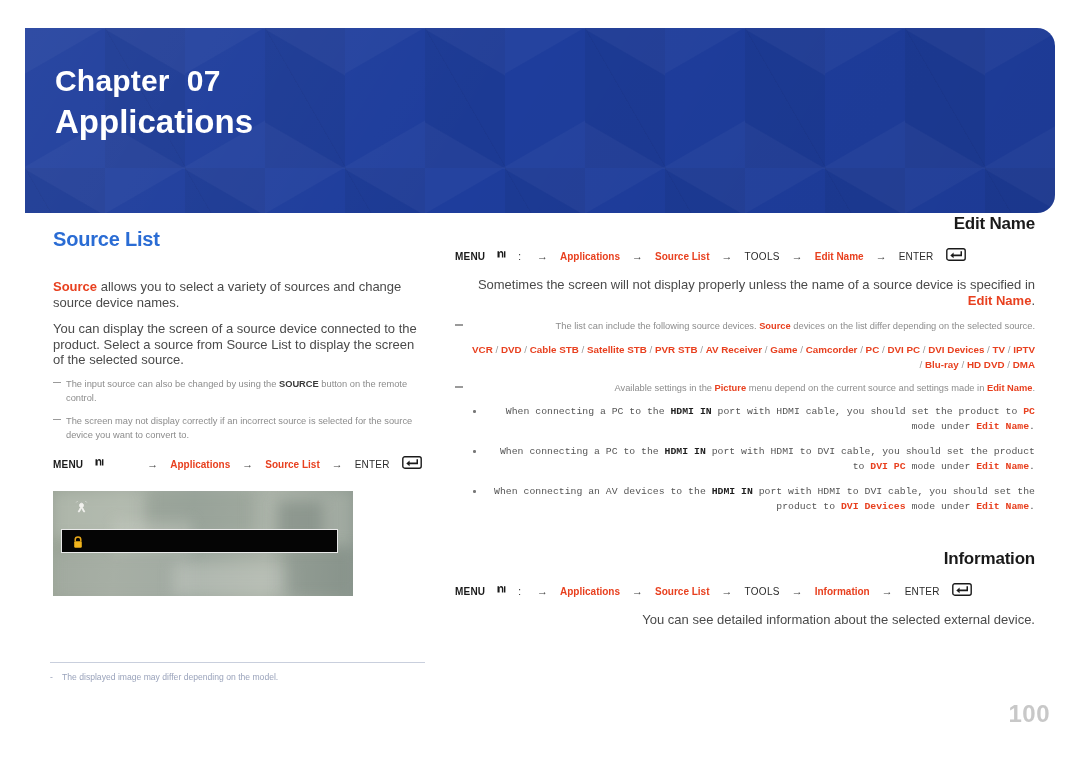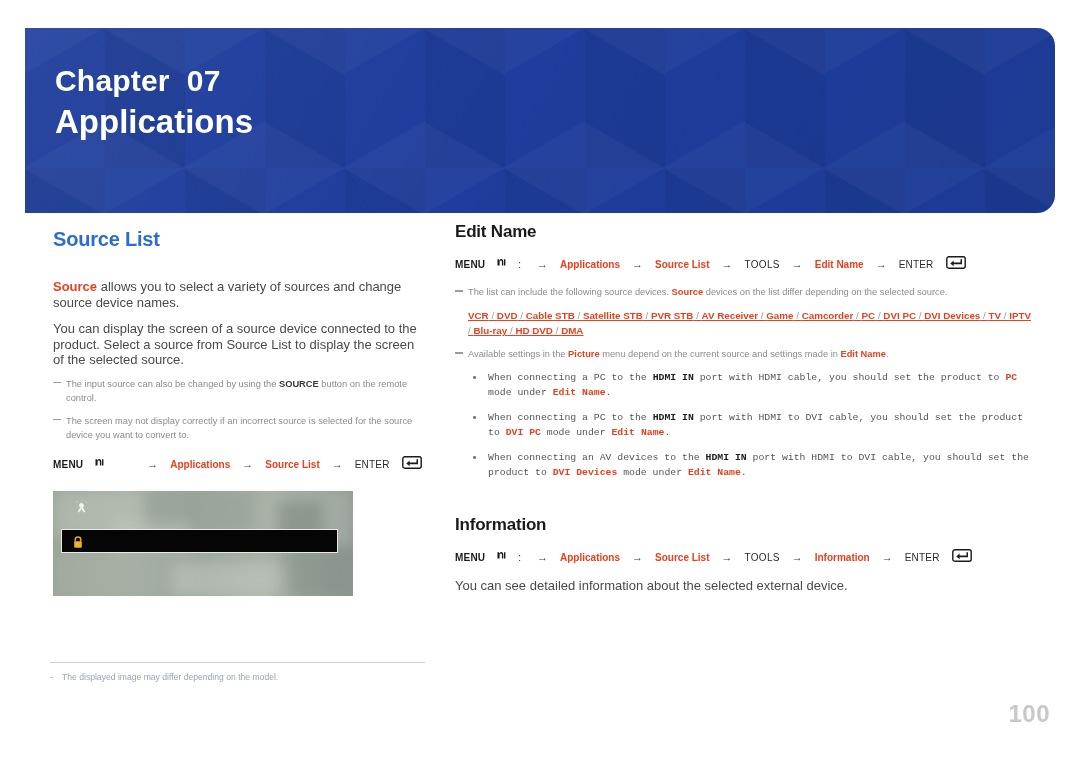--- a/index.html
+++ b/index.html
@@ -39,21 +39,21 @@
   .chapter-line{
     font-size:30px;font-weight:bold;letter-spacing:.2px;line-height:1.05;
     white-space:pre;
   }
   .chapter-title{
     font-size:33px;font-weight:bold;line-height:1.25;margin-top:4px;
   }
 
   
   .col-left{position:absolute;left:53px;top:228px;width:375px;}
-  .col-right{position:absolute;left:455px;top:222px;width:580px;}
+  .col-right{position:absolute;left:455px;top:214px;width:580px;text-align:right;}
 
   h2.blue-head{
     font-size:20px;font-weight:bold;color:#2a6cd4;margin:0 0 28px 0;
     letter-spacing:-.2px;
   }
   h2.dark-head{
     font-size:17px;font-weight:bold;color:#1a1a1a;margin:0 0 14px 0;
     letter-spacing:-.2px;
   }
   h2.dark-head.second{margin-top:35px;}
@@ -82,21 +82,21 @@
     content:"";position:absolute;left:18px;top:6px;width:2.5px;height:2.5px;
     background:#777;border-radius:50%;
   }
 
   .red{color:#e8401f;font-weight:bold;}
   .blk{color:#1f1f1f;font-weight:bold;}
 
   
   .devlist{
     font-size:9.8px;line-height:15px;padding-left:13px;margin:0 0 9px 0;
-    color:#e8401f;font-weight:bold;text-decoration:underline;
+    color:#e8401f;font-weight:bold;
   }
   .devlist .sep{color:#9a9a9a;font-weight:normal;}
 
   
   .menupath{
     font-size:10px;line-height:15px;color:#2b2b2b;margin:14px 0 0 0;
     white-space:nowrap;display:flex;align-items:center;flex-wrap:nowrap;gap:8px;
   }
   .menupath.rt{margin:0 0 12px 0;}
   .menupath .mword{font-weight:bold;color:#1a1a1a;letter-spacing:.2px;}
@@ -251,20 +251,21 @@
       <span class="arrow">→</span>
       <span class="enterword">ENTER</span>
       <span class="enter-icon">
         <svg width="20" height="13" viewBox="0 0 20 13">
             <rect x="0.8" y="0.8" width="18.4" height="11.4" rx="2" ry="2" fill="#ffffff" stroke="#1a1a1a" stroke-width="1.4"></rect>
             <path d="M14.5 3.2 L14.5 6.6 L7.6 6.6 L7.6 4.6 L4.3 7.4 L7.6 10.2 L7.6 8.2 L16 8.2 L16 3.2 Z" fill="#1a1a1a"></path>
           </svg>
       </span>
     </div>
 
+    <p class="body"><span>Sometimes the screen will not display properly unless the name of a source device is specified in </span><span class="red">Edit Name</span><span>.</span></p>
 
 
     <div class="note"><span>The list can include the following source devices. </span><span class="red">Source</span><span> devices on the list differ depending on the selected source.</span></div>
 
     <div class="devlist"><span>VCR</span><span class="sep"> / </span><span>DVD</span><span class="sep"> / </span><span>Cable STB</span><span class="sep"> / </span><span>Satellite STB</span><span class="sep"> / </span><span>PVR STB</span><span class="sep"> / </span><span>AV Receiver</span><span class="sep"> / </span><span>Game</span><span class="sep"> / </span><span>Camcorder</span><span class="sep"> / </span><span>PC</span><span class="sep"> / </span><span>DVI PC</span><span class="sep"> / </span><span>DVI Devices</span><span class="sep"> / </span><span>TV</span><span class="sep"> / </span><span>IPTV</span><span class="sep"> / </span><span>Blu-ray</span><span class="sep"> / </span><span>HD DVD</span><span class="sep"> / </span><span>DMA</span></div>
 
     <div class="note"><span>Available settings in the </span><span class="red">Picture</span><span> menu depend on the current source and settings made in </span><span class="red">Edit Name</span><span>.</span></div>
 
     <div class="bullet"><span>When connecting a PC to the </span><span class="blk">HDMI IN</span><span> port with HDMI cable, you should set the product to </span><span class="red">PC</span><span> mode under </span><span class="red">Edit Name</span><span>.</span></div>
 

